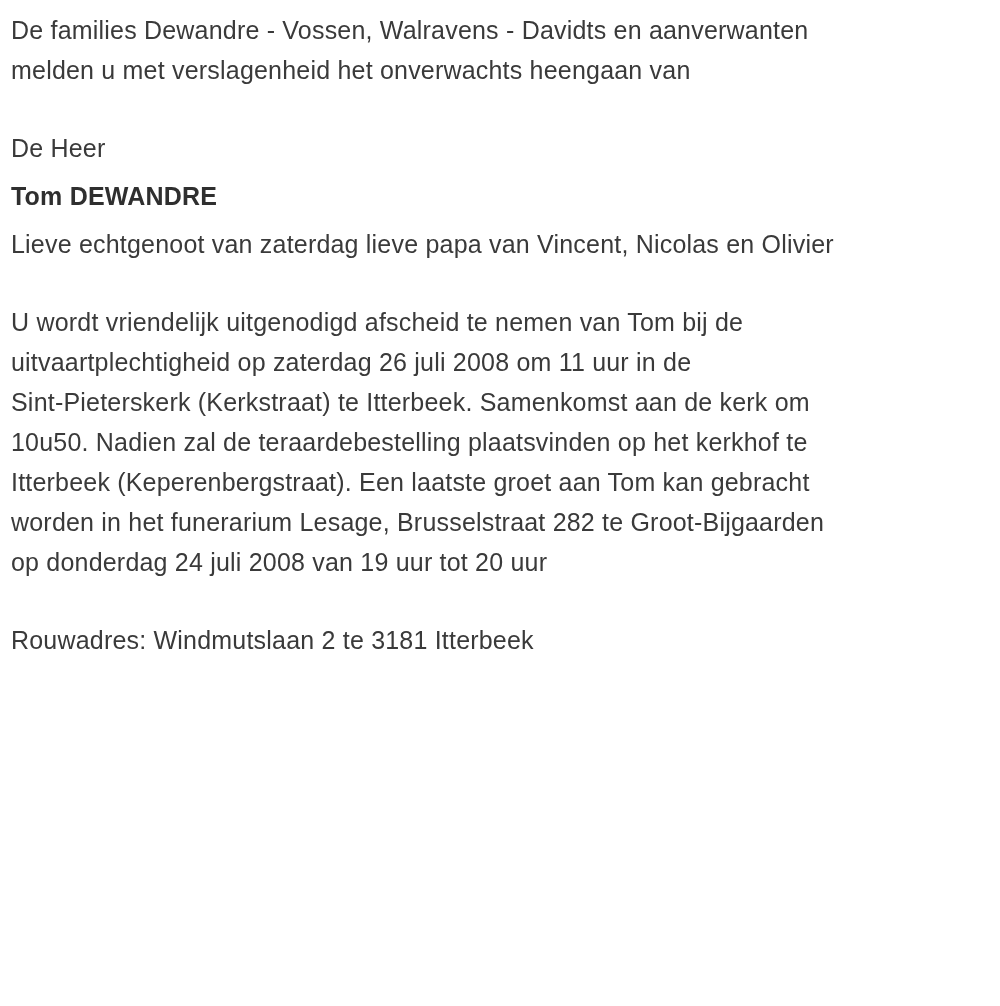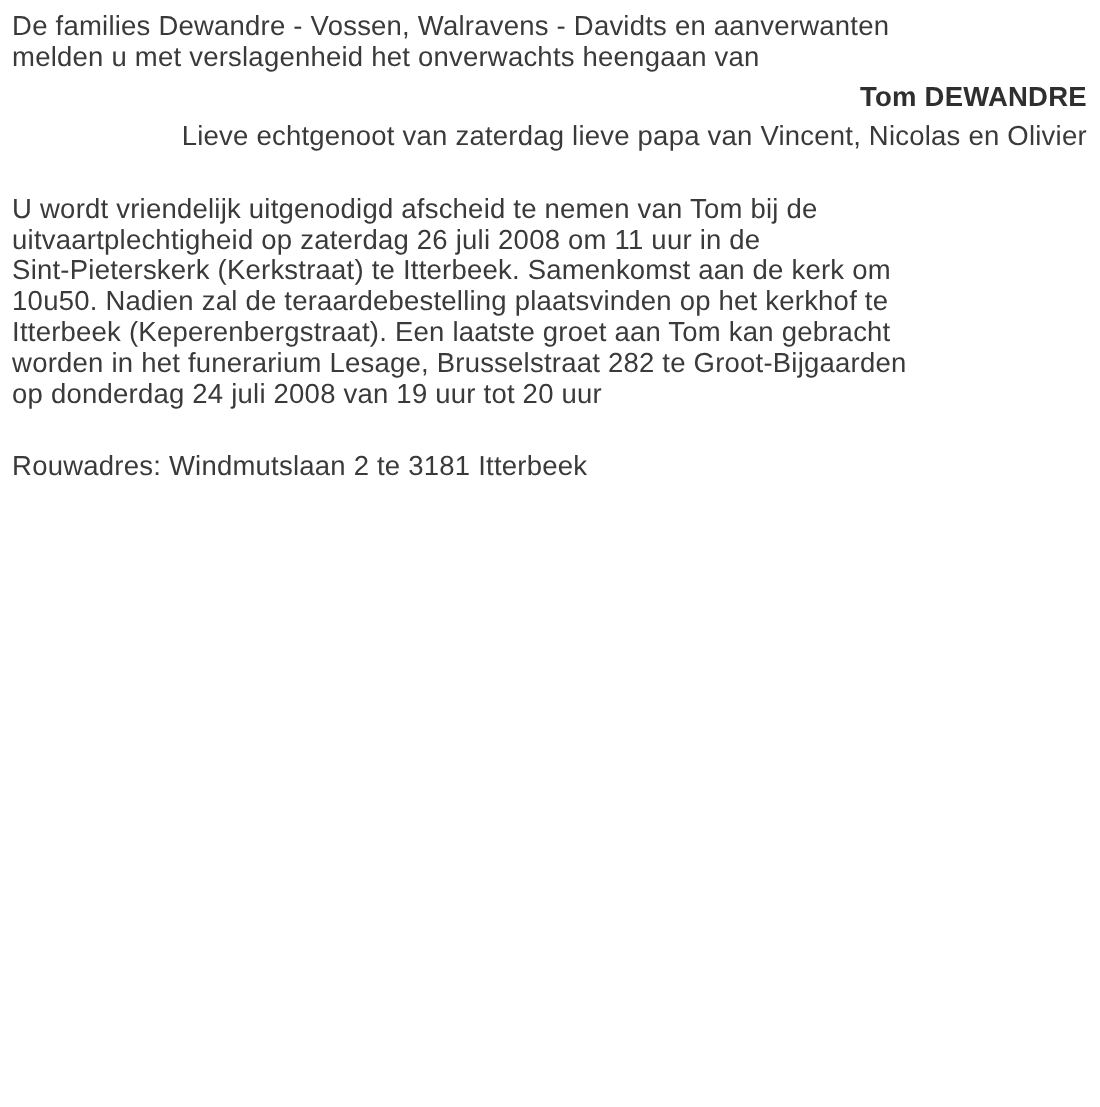--- a/index.html
+++ b/index.html
@@ -7,44 +7,45 @@
       padding: 0;
       background: #ffffff;
     }
     .doc {
       width: 1000px;
       min-height: 1006px;
       box-sizing: border-box;
       padding: 10px 12px 10px 11px;
       font-family: "Liberation Sans", "DejaVu Sans", sans-serif;
       font-size: 25px;
-      line-height: 28px;
+      line-height: 40px;
       letter-spacing: 0.2px;
       color: #3a3a3a;
       background: #ffffff;
     }
     .para {
       margin: 0;
       white-space: pre-wrap;
       max-width: 978px;
     }
-    .mt-sm { margin-top: 8px; text-align: right; }
+    .mt-sm { margin-top: 8px; }
     .mt-lg { margin-top: 38px; }
     .name  {
       font-weight: bold;
       color: #2f2f2f;
     }
   </style>
 </head>
 <body>
 
 <div class="doc">
   <p class="para">De families Dewandre - Vossen, Walravens - Davidts en aanverwanten
 melden u met verslagenheid het onverwachts heengaan van</p>
 
+  <p class="para mt-lg">De Heer</p>
 
   <p class="para mt-sm name">Tom DEWANDRE</p>
 
   <p class="para mt-sm">Lieve echtgenoot van zaterdag lieve papa van Vincent, Nicolas en Olivier</p>
 
 
 
 
   <p class="para mt-lg">U wordt vriendelijk uitgenodigd afscheid te nemen van Tom bij de
 uitvaartplechtigheid op zaterdag 26 juli 2008 om 11 uur in de

